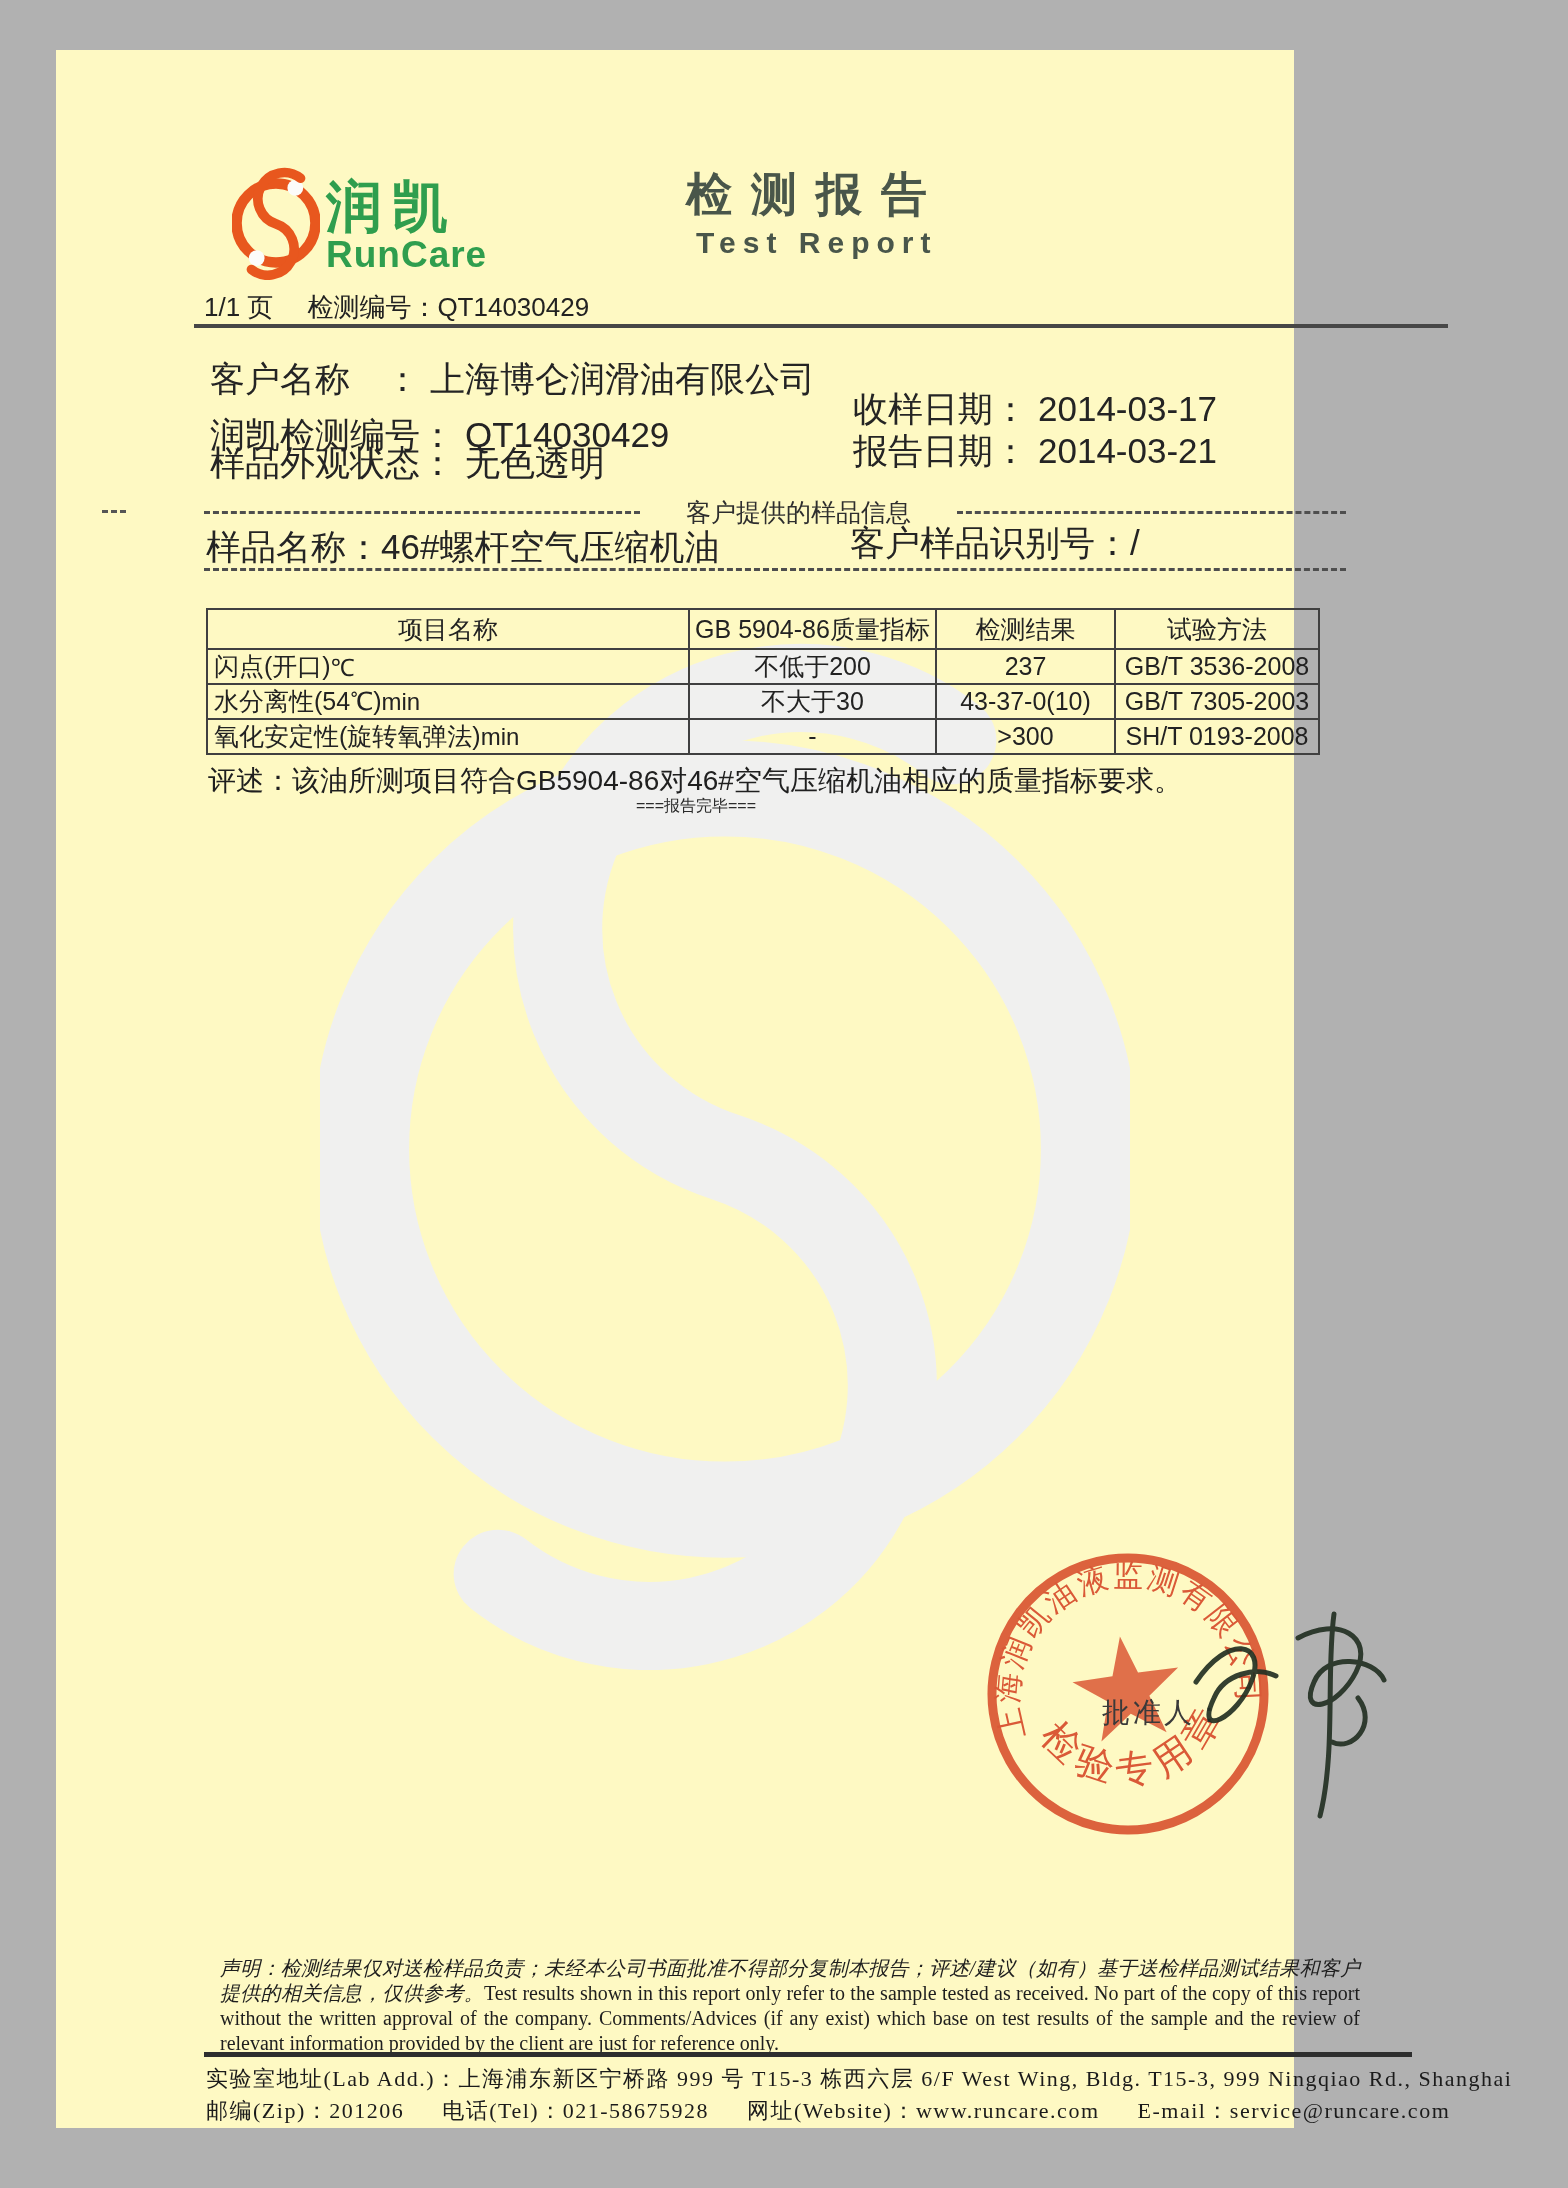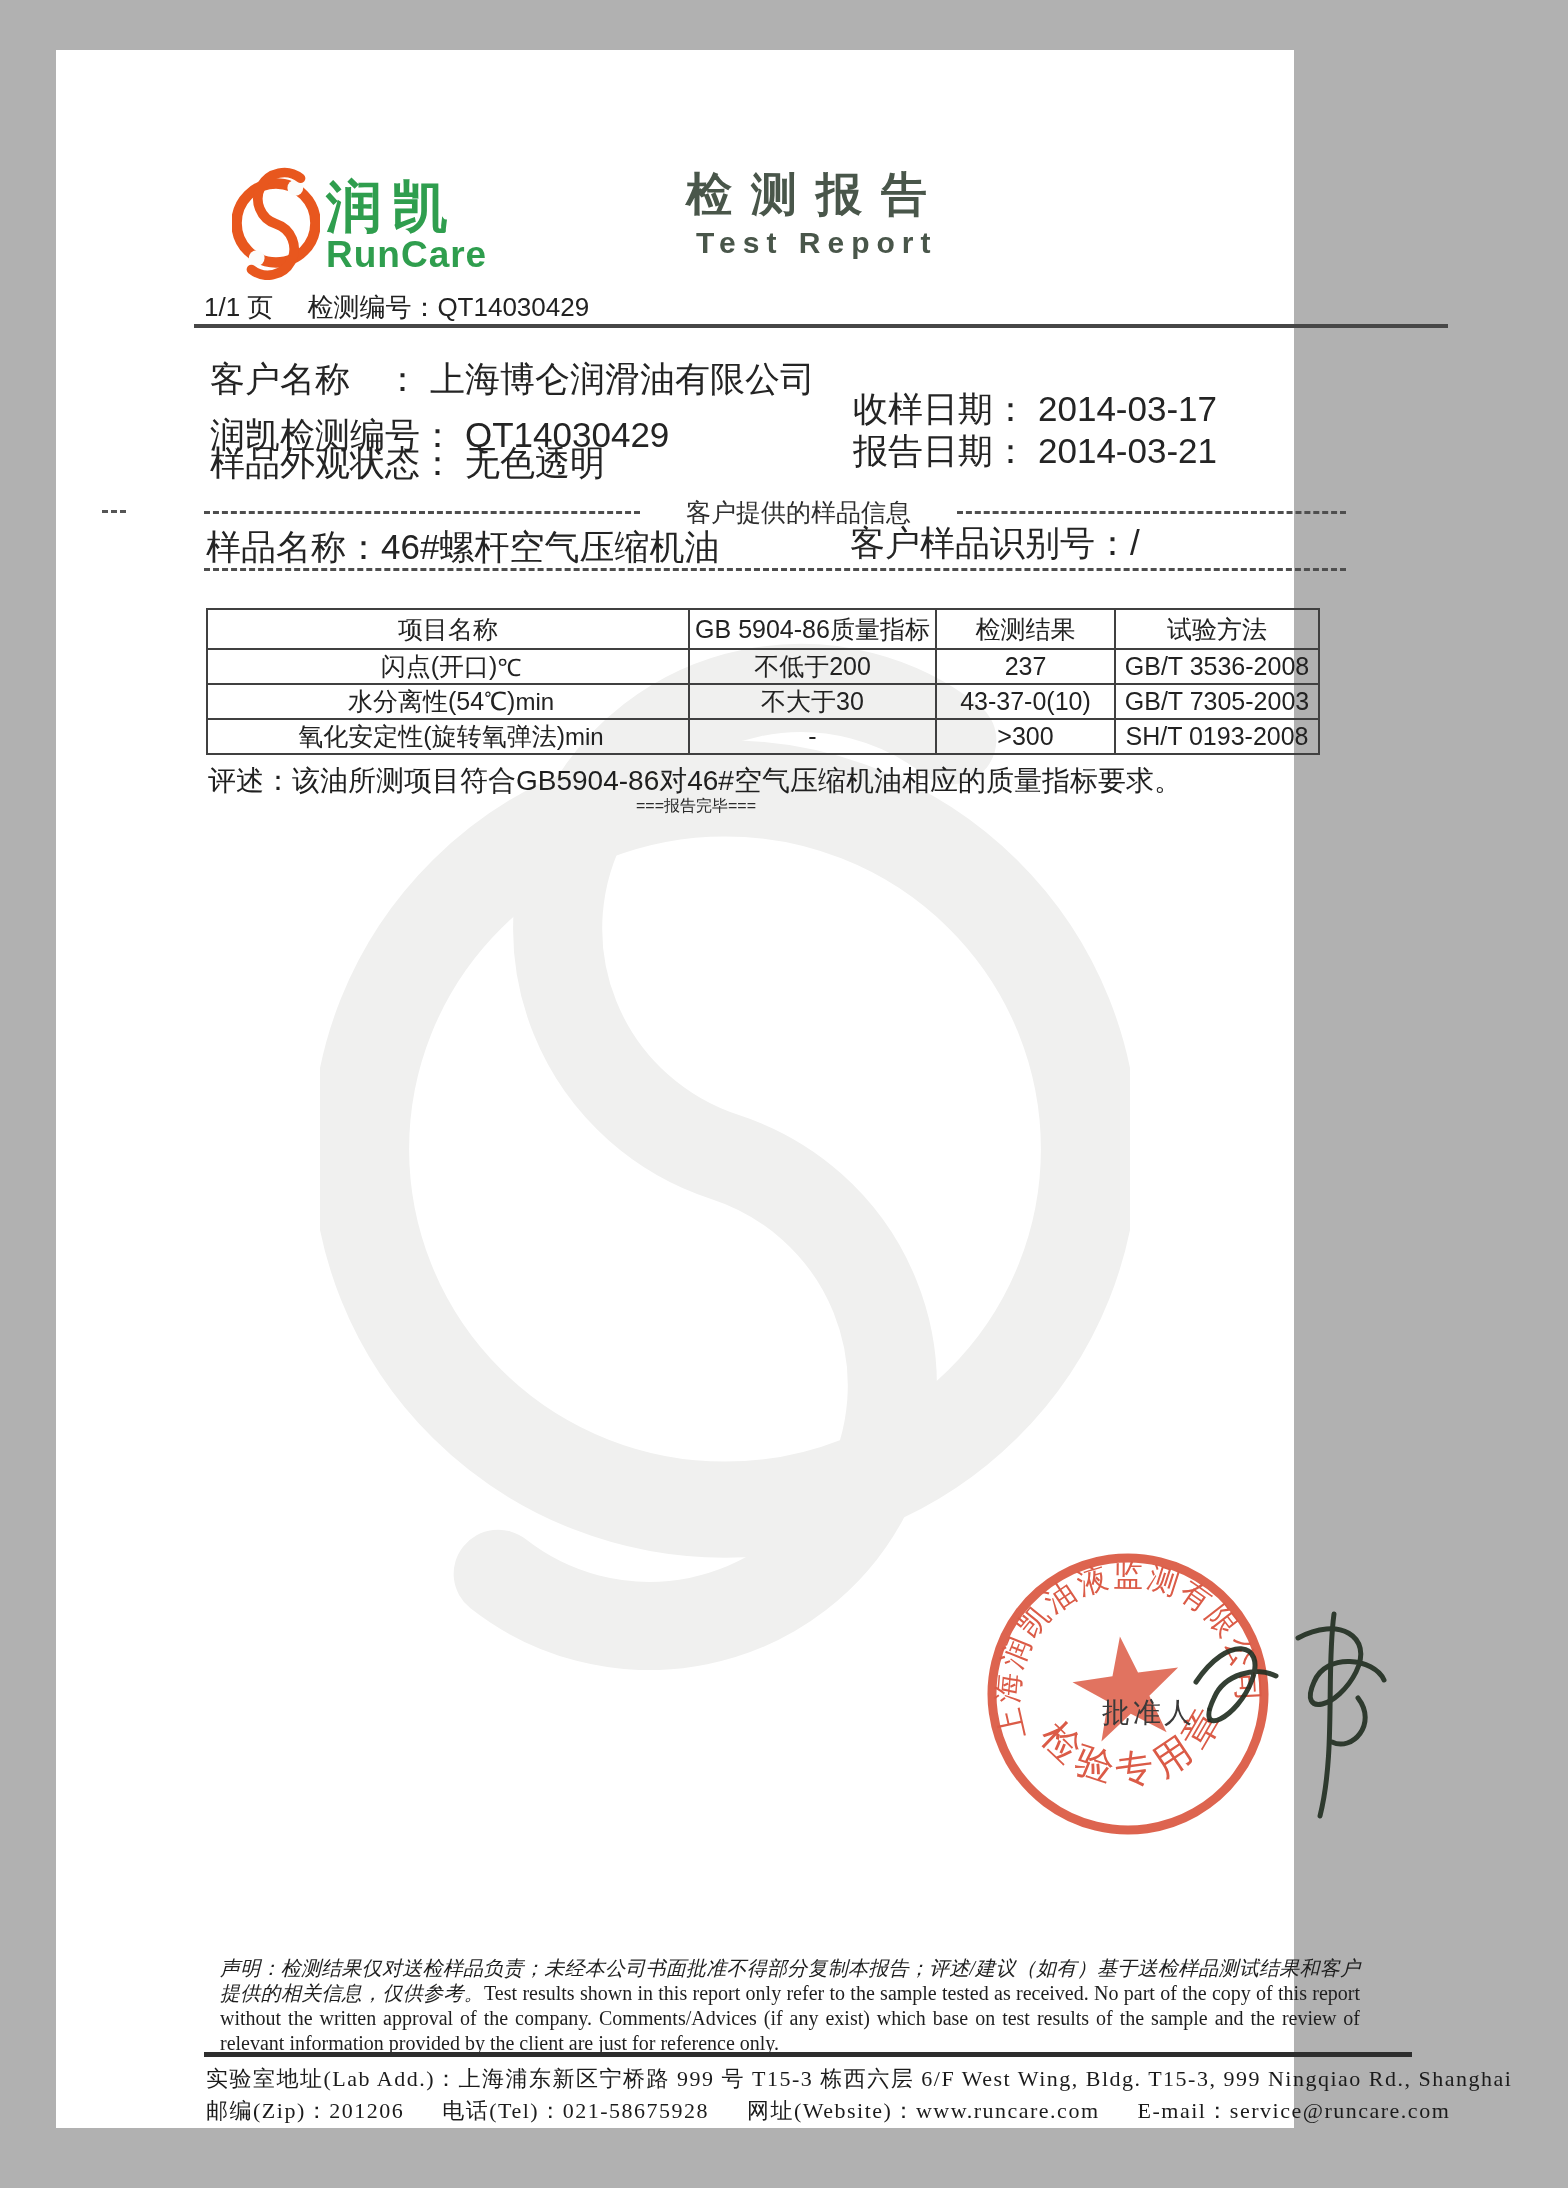--- a/index.html
+++ b/index.html
@@ -3,21 +3,21 @@
 <meta charset="utf-8">
 <style>
   html,body{margin:0;padding:0;}
   body{
     width:1568px;height:2188px;background:#b1b1b1;position:relative;
     font-family:"Liberation Sans",sans-serif;color:#2b2b2b;overflow:hidden;
   }
   .abs{position:absolute;}
   #page{
     position:absolute;left:56px;top:50px;width:1238px;height:2078px;
-    background:#ffffff;
+    background:#fef9c3;
   }
   
   #logo-icon{left:176px;top:116px;width:88px;height:114px;}
   #logo-zh{left:270px;top:120px;font-size:56px;font-weight:bold;color:#2f9e4e;letter-spacing:10px;}
   #logo-en{left:270px;top:184px;font-size:37px;font-weight:bold;color:#2f9e4e;letter-spacing:1px;}
   #title-zh{left:630px;top:114px;font-size:46px;font-weight:bold;color:#49564a;letter-spacing:19px;}
   #title-en{left:640px;top:176px;font-size:30px;font-weight:bold;color:#49564a;letter-spacing:7px;}
   #page-info-row{left:148px;top:240px;font-size:26px;color:#222;}
   #page-info-row .gap{display:inline-block;width:34px;}
   #header-rule{left:138px;top:274px;width:1254px;height:4px;background:#474747;}
@@ -43,21 +43,21 @@
   #result-table td,#result-table th{
     border:2px solid #404040;font-size:25px;color:#222;font-weight:normal;
     text-align:center;vertical-align:middle;padding:0;overflow:hidden;
   }
   #result-table thead tr{height:40px;}
   #result-table tbody tr{height:35px;}
   .col-item{width:482px;}
   .col-spec{width:247px;}
   .col-result{width:179px;}
   .col-method{width:204px;}
-  .item-cell{display:flex;justify-content:center;align-items:center;padding-left:8px;}
+  .item-cell{display:flex;justify-content:flex-start;align-items:center;}
   .item-name{text-align:left;padding-left:6px;}
   .item-unit{text-align:right;padding-right:8px;font-size:24px;}
   
   #comment-line{left:152px;top:712px;font-size:28px;color:#1f1f1f;}
   #end-marker{left:520px;top:746px;width:240px;text-align:center;font-size:16px;color:#2a2a2a;}
   
   #watermark{left:264px;top:578px;width:810px;height:1042px;}
   #seal{left:922px;top:1494px;width:300px;height:300px;mix-blend-mode:multiply;}
   #approver-label{left:1046px;top:1644px;font-size:28px;color:#3a3a3a;letter-spacing:3px;z-index:4;}
   #signature{left:1126px;top:1552px;width:220px;height:238px;z-index:5;}

